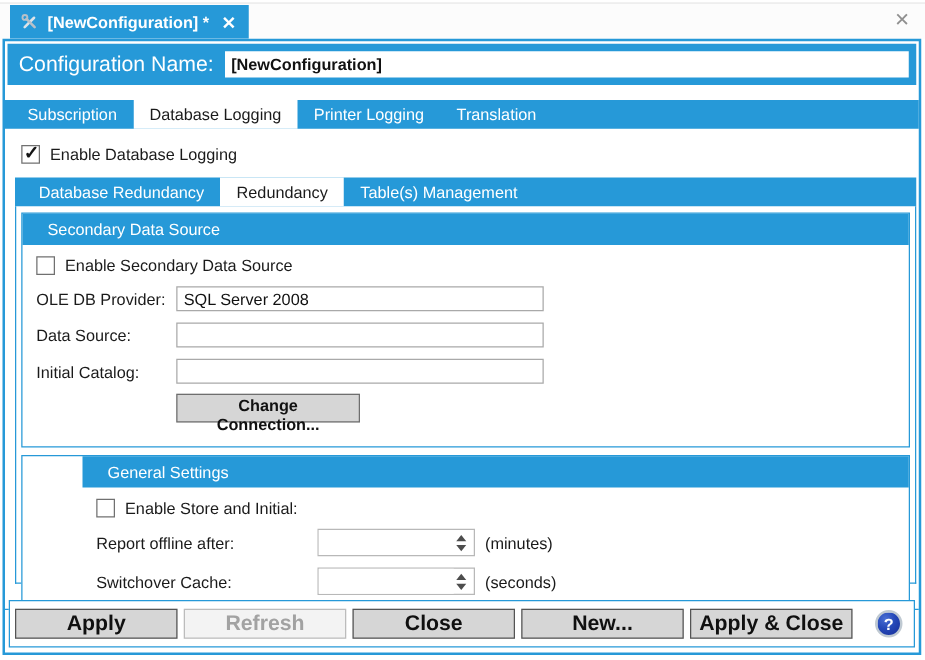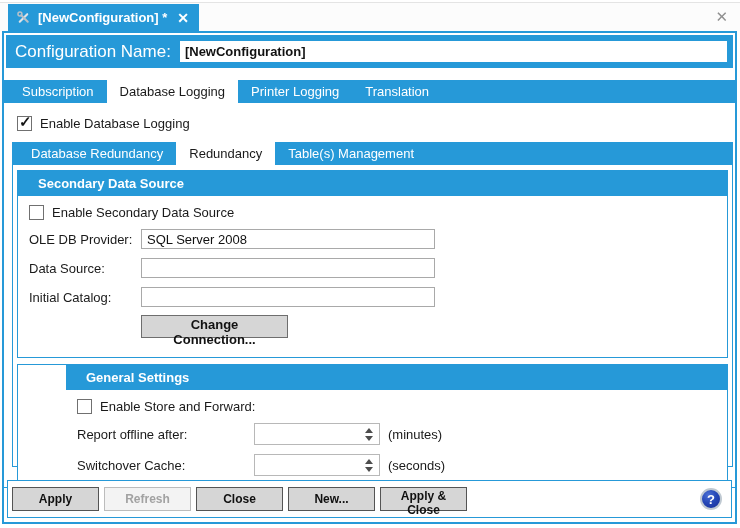--- a/index.html
+++ b/index.html
@@ -57,21 +57,21 @@
 
   .sub-tabs { margin:10px 0 0 8px; width:721px; height:23px; background:var(--accent); display:flex; padding-left:6px; }
 
   .panel {
     margin-left:8px; width:721px; height:302px;
     border:1px solid var(--accent); border-top:none; padding:5px 4px 4px 4px;
   }
   .group { border:1px solid var(--accent); background:#fff; }
   .group + .group { margin-top:6px;padding-left:48px; }
   .group-header {
-    height:25px; background:var(--accent); color:#fff; font-weight:bold;
+    height:25px; background:var(--accent); color:#fff; font-weight:normal;
     display:flex; align-items:center; padding-left:20px;
   }
   .group-body { padding:9px 10px 9px 11px; }
 
   .field-row { display:flex; align-items:center; margin-top:9px; }
   .field-label { width:112px; flex:0 0 auto; }
   .text-input {
     width:294px; height:20px; border:1px solid #a9a9a9; background:#fff;
     font-family:inherit; font-size:13px; padding:0 5px; color:#111; outline:none;
   }
@@ -94,22 +94,22 @@
   .tri-up { width:0; height:0; border-left:4px solid transparent; border-right:4px solid transparent; border-bottom:5px solid #4d4d4d; cursor:pointer; }
   .tri-down { width:0; height:0; border-left:4px solid transparent; border-right:4px solid transparent; border-top:5px solid #4d4d4d; cursor:pointer; }
   .unit { margin-left:8px; }
 
   .footer {
     position:absolute; left:3px; right:3px; bottom:4px; height:38px;
     border:1px solid var(--accent); background:#fff;
     display:flex; align-items:center; padding:0 9px 0 4px; gap:5px;
   }
   .footer-btn {
-    width:87px; height:24px; background:#d6d6d6; border:1px solid #545454;
-    font-family:inherit; font-size:12px; font-weight:600; color:#101010; cursor:pointer;
+    width:130px; height:24px; background:#d6d6d6; border:1px solid #545454;
+    font-family:inherit; font-size:17px; font-weight:600; color:#101010; cursor:pointer;
   }
   .footer-btn.disabled {
     background:#f3f3f3; border-color:#bcbcbc; color:#a2a2a2; cursor:default;
   }
   .help-btn {
     margin-left:auto; width:22px; height:22px; border-radius:50%;
     background:radial-gradient(circle at 35% 28%, #4a6fd4 0%, #2548b8 45%, #162c96 100%);
     border:2px solid #bfc9d2; color:#fff; font-weight:bold; font-size:13px;
     display:flex; align-items:center; justify-content:center; cursor:pointer;
   }
@@ -186,21 +186,21 @@
             <button class="gray-btn">Change Connection...</button>
           </div>
         </div>
       </div>
 
       <div class="group">
         <div class="group-header">General Settings</div>
         <div class="group-body">
           <div class="check-row">
             <span class="checkbox"></span>
-            <span>Enable Store and Forward:</span>
+            <span>Enable Store and Initial:</span>
           </div>
           <div class="spin-row">
             <span class="spin-label">Report offline after:</span>
             <div class="spin">
               <input type="text" value="" style="">
               <span class="spin-btns">
                 <span class="tri-up"></span>
                 <span class="tri-down"></span>
               </span>
             </div>

